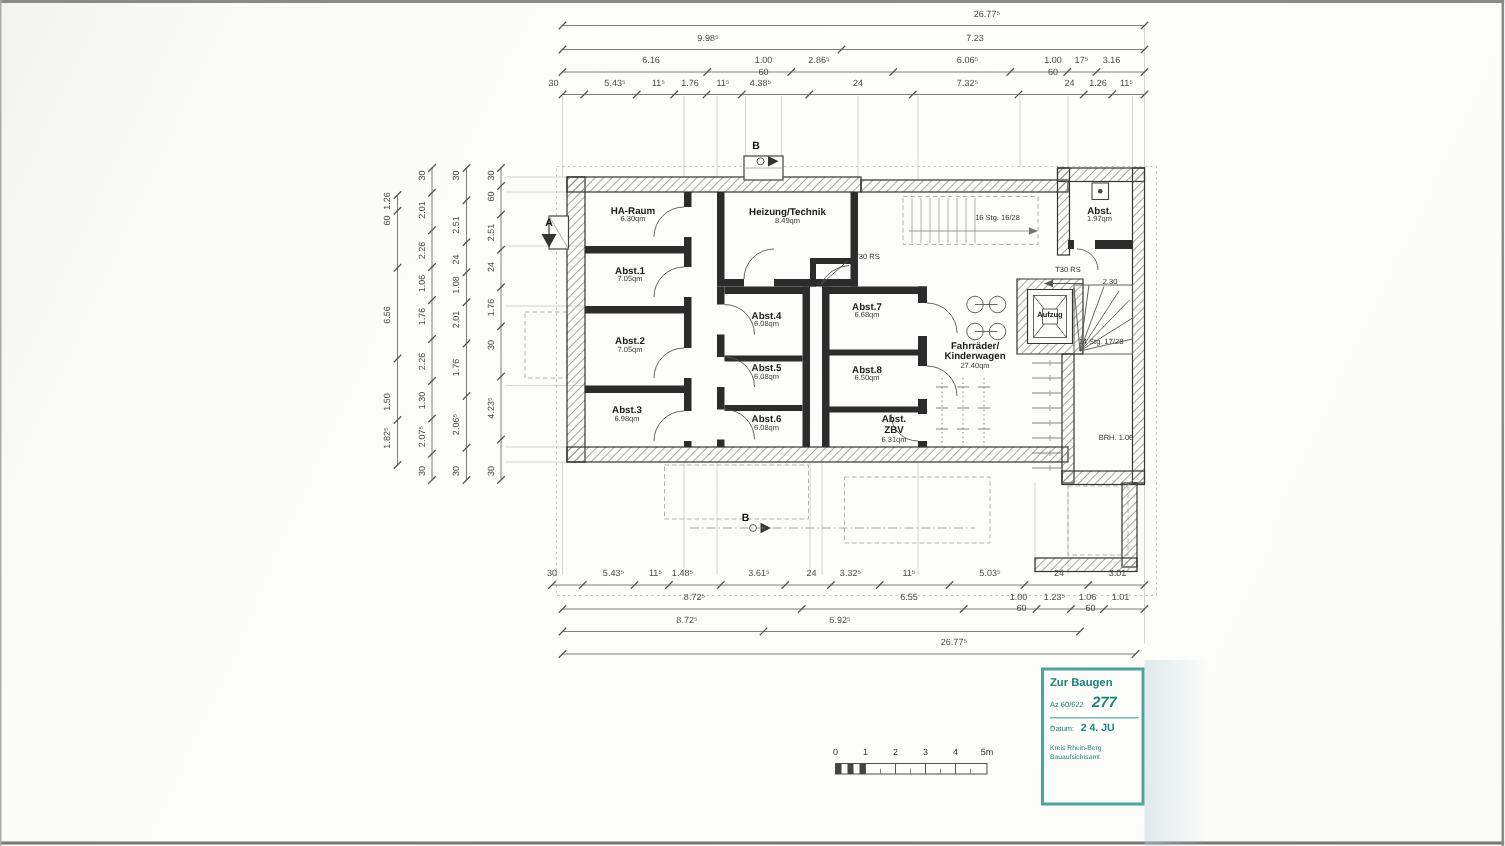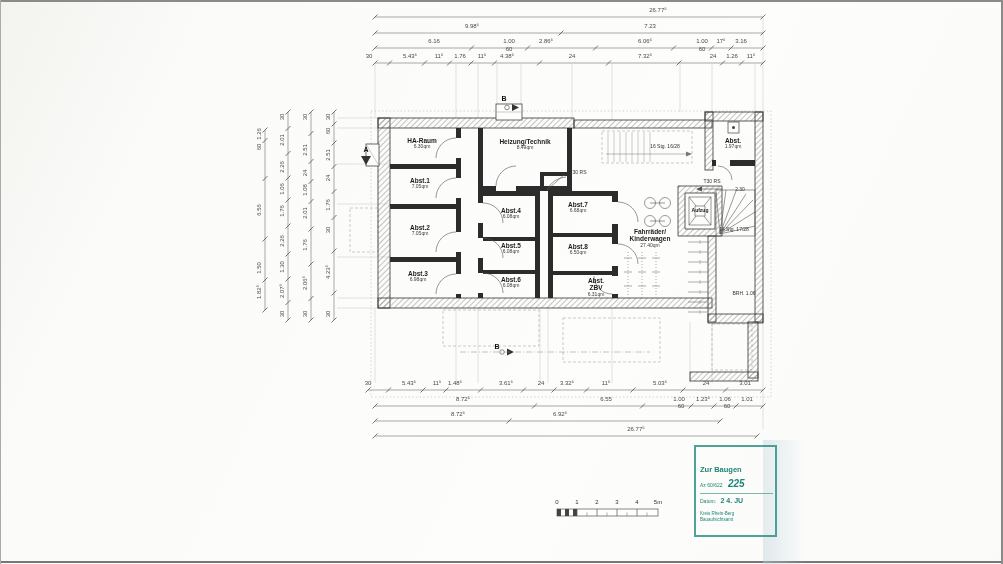--- a/index.html
+++ b/index.html
@@ -13,23 +13,23 @@
   .dim.rot{transform:translate(-50%,-50%) rotate(-90deg);}
   .room-label{position:absolute;transform:translate(-50%,-50%);text-align:center;color:#1c1c1c;line-height:1.15;}
   .room-label .rn{font-weight:bold;font-size:6.5px;white-space:pre-line;}
   .room-label .ra{font-size:5px;color:#3c3c3c;}
   .room-label.small .rn{font-size:5px;}
   .anno{position:absolute;transform:translate(-50%,-50%);font-size:5px;color:#333;white-space:nowrap;line-height:1;}
   .anno.marker{font-size:7px;font-weight:bold;color:#111;}
   .scale-num{position:absolute;transform:translate(-50%,-50%);font-size:6px;color:#333;line-height:1;}
   svg{position:absolute;left:0;top:0;}
   #stamp{
-    position:absolute;left:694px;top:445px;width:83px;height:92px;
+    position:absolute;left:694px;top:445px;width:69px;height:92px;
     border:2px solid rgba(35,140,125,.8);color:#1e8577;overflow:hidden;
-    padding:18px 0 0 4px;box-sizing:border-box;background:rgba(255,255,255,.15);
+    padding:3px 0 0 4px;box-sizing:border-box;background:rgba(255,255,255,.15);
   }
   #stamp .s1{font-weight:bold;font-size:7.5px;white-space:nowrap;}
   #stamp .srow{margin-top:4px;font-size:5px;white-space:nowrap;}
   #stamp .saz{display:inline-block;}
   #stamp .snum{display:inline-block;font-size:10px;font-weight:bold;font-style:italic;margin-left:4px;}
   #stamp .srule{border-top:1px solid rgba(35,140,125,.6);margin:4px 2px 0 0;}
   #stamp .sdat{margin-top:3px;font-size:5px;white-space:nowrap;}
   #stamp .sdatv{font-size:7px;font-weight:bold;margin-left:3px;}
   #stamp .sfoot{margin-top:7px;font-size:4.5px;line-height:1.3;white-space:nowrap;}
   #shadow{position:absolute;left:763px;top:440px;width:60px;height:124px;
@@ -439,21 +439,21 @@
       <div class="scale-num" style="left: 597px; top: 502px;">2</div>
       <div class="scale-num" style="left: 617px; top: 502px;">3</div>
       <div class="scale-num" style="left: 637px; top: 502px;">4</div>
       <div class="scale-num" style="left: 658px; top: 502px;">5m</div>
     </div>
 
   <div id="stamp">
     <div class="s1">Zur Baugen</div>
     <div class="srow">
       <span class="saz">Az 60/622</span>
-      <span class="snum">225</span>
+      <span class="snum">277</span>
     </div>
     <div class="srule"></div>
     <div class="sdat">
       <span>Datum:</span>
       <span class="sdatv">2 4. JU</span>
     </div>
     <div class="sfoot">
       <div>Kreis Rhein-Berg</div>
       <div>Bauaufsichtsamt</div>
     </div>

